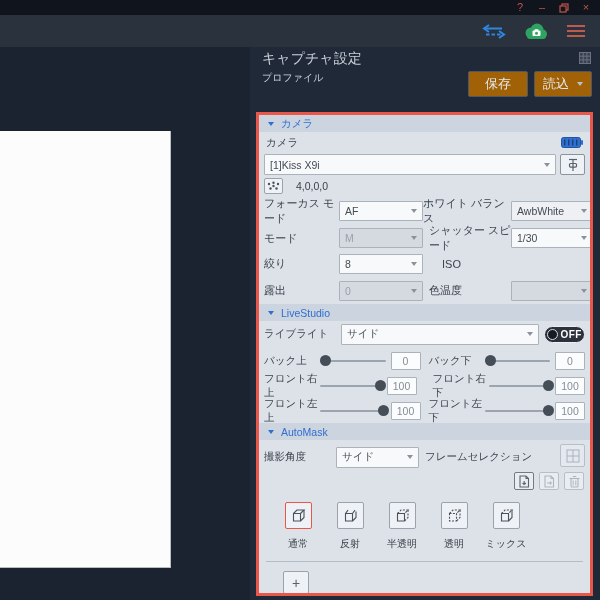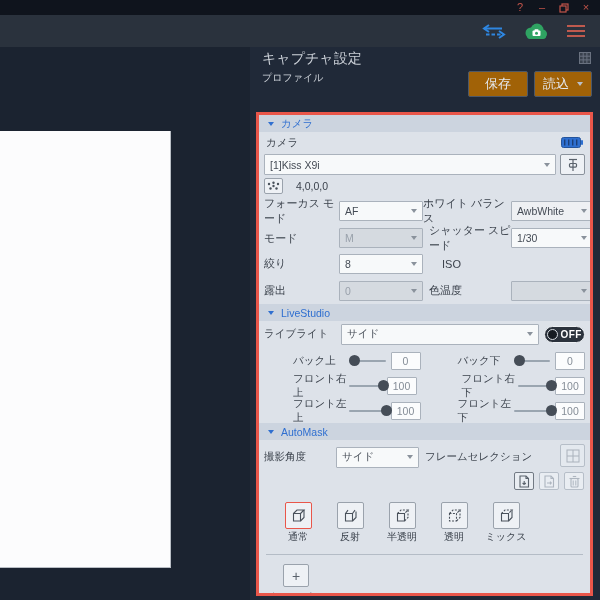--- a/index.html
+++ b/index.html
@@ -65,21 +65,21 @@
 
   .ll-row { display:flex; align-items:center; padding:2px 5px 3px; gap:5px; height:27px; }
   .ll-sel { flex:1; }
   .toggle { width:41px; height:17px; border-radius:9px; background:#2b323c; border:1.5px solid #eef1f4;
             display:flex; align-items:center; cursor:default; flex:none; }
   .knob { width:11px; height:11px; border-radius:50%; background:#161b22; border:1.5px solid #d8dde3; margin-left:1.5px; }
   .toggle-label { color:#fff; font-size:10px; font-weight:bold; margin-left:3px; letter-spacing:.4px; }
 
   .srow { display:flex; align-items:center; height:25px; padding:0 5px; }
   .shalf { flex:1; display:flex; align-items:center; }
-  .slabel { width:56px; font-size:10.5px;margin-left:29px; }
+  .slabel { width:56px; font-size:10.5px; }
   .slider { flex:1; position:relative; height:11px; margin:0 5px 0 0; cursor:default; }
   .slider .track { position:absolute; left:0; right:0; top:4.5px; height:2.5px; background:#9aa5b0; border-radius:1px; }
   .slider .thumb { position:absolute; top:0; width:11px; height:11px; border-radius:50%; background:#454d57;
                    left:calc(var(--pos,0%) - var(--pos,0%)*0.11 - 0px); }
   .sval { width:30px; height:18px; background:#fbfcfd; border:1px solid #aab2bc; border-radius:1px;
           display:flex; align-items:center; justify-content:center; font-size:10.5px; color:#858d97; }
 
   .angle-row { display:flex; align-items:center; padding:4px 5px 0; gap:6px; height:30px; position:relative; }
   .angle-sel { width:83px; }
   .gridbtn { position:absolute; right:5px; top:4px; width:25px; height:23px; background:#e4e9ef;
@@ -87,21 +87,21 @@
   .file-row { display:flex; align-items:center; justify-content:flex-end; gap:5px; padding:2px 6px 4px; }
   .fbtn { width:20px; height:18px; background:#e9edf2; border:1px solid #727a84; border-radius:2px;
           display:flex; align-items:center; justify-content:center; }
   .fbtn.dis { border-color:#b6bec8; }
 
   .mask-row { display:flex; gap:22px; padding:8px 0 6px 24px; }
   .mask-item { display:flex; flex-direction:column; align-items:center; width:30px; }
   .mask-btn { width:27px; height:27px; background:#eef1f5; border:1px solid #9aa2ac; border-radius:2px;
               display:flex; align-items:center; justify-content:center; cursor:default; }
   .mask-item.sel-item .mask-btn { border:1.5px solid #e9564a; }
-  .mask-label { font-size:10px; margin-top:1px; white-space:nowrap; }
+  .mask-label { font-size:10px; margin-top:8px; white-space:nowrap; }
 
   .divider { height:1px; background:#b4bcc6; margin:4px 7px 0; }
   .newp-row { padding:9px 0 0 24px; }
   .plusbtn { width:26px; height:23px; background:#eef1f5; border:1px solid #9aa2ac; border-radius:2px;
              display:flex; align-items:center; justify-content:center; font-size:14px; color:#5a626c; cursor:default; }
   .newp-label { font-size:10px; margin-top:4px; margin-left:-12px; width:80px; }
 </style>
 </head>
 <body>
 

